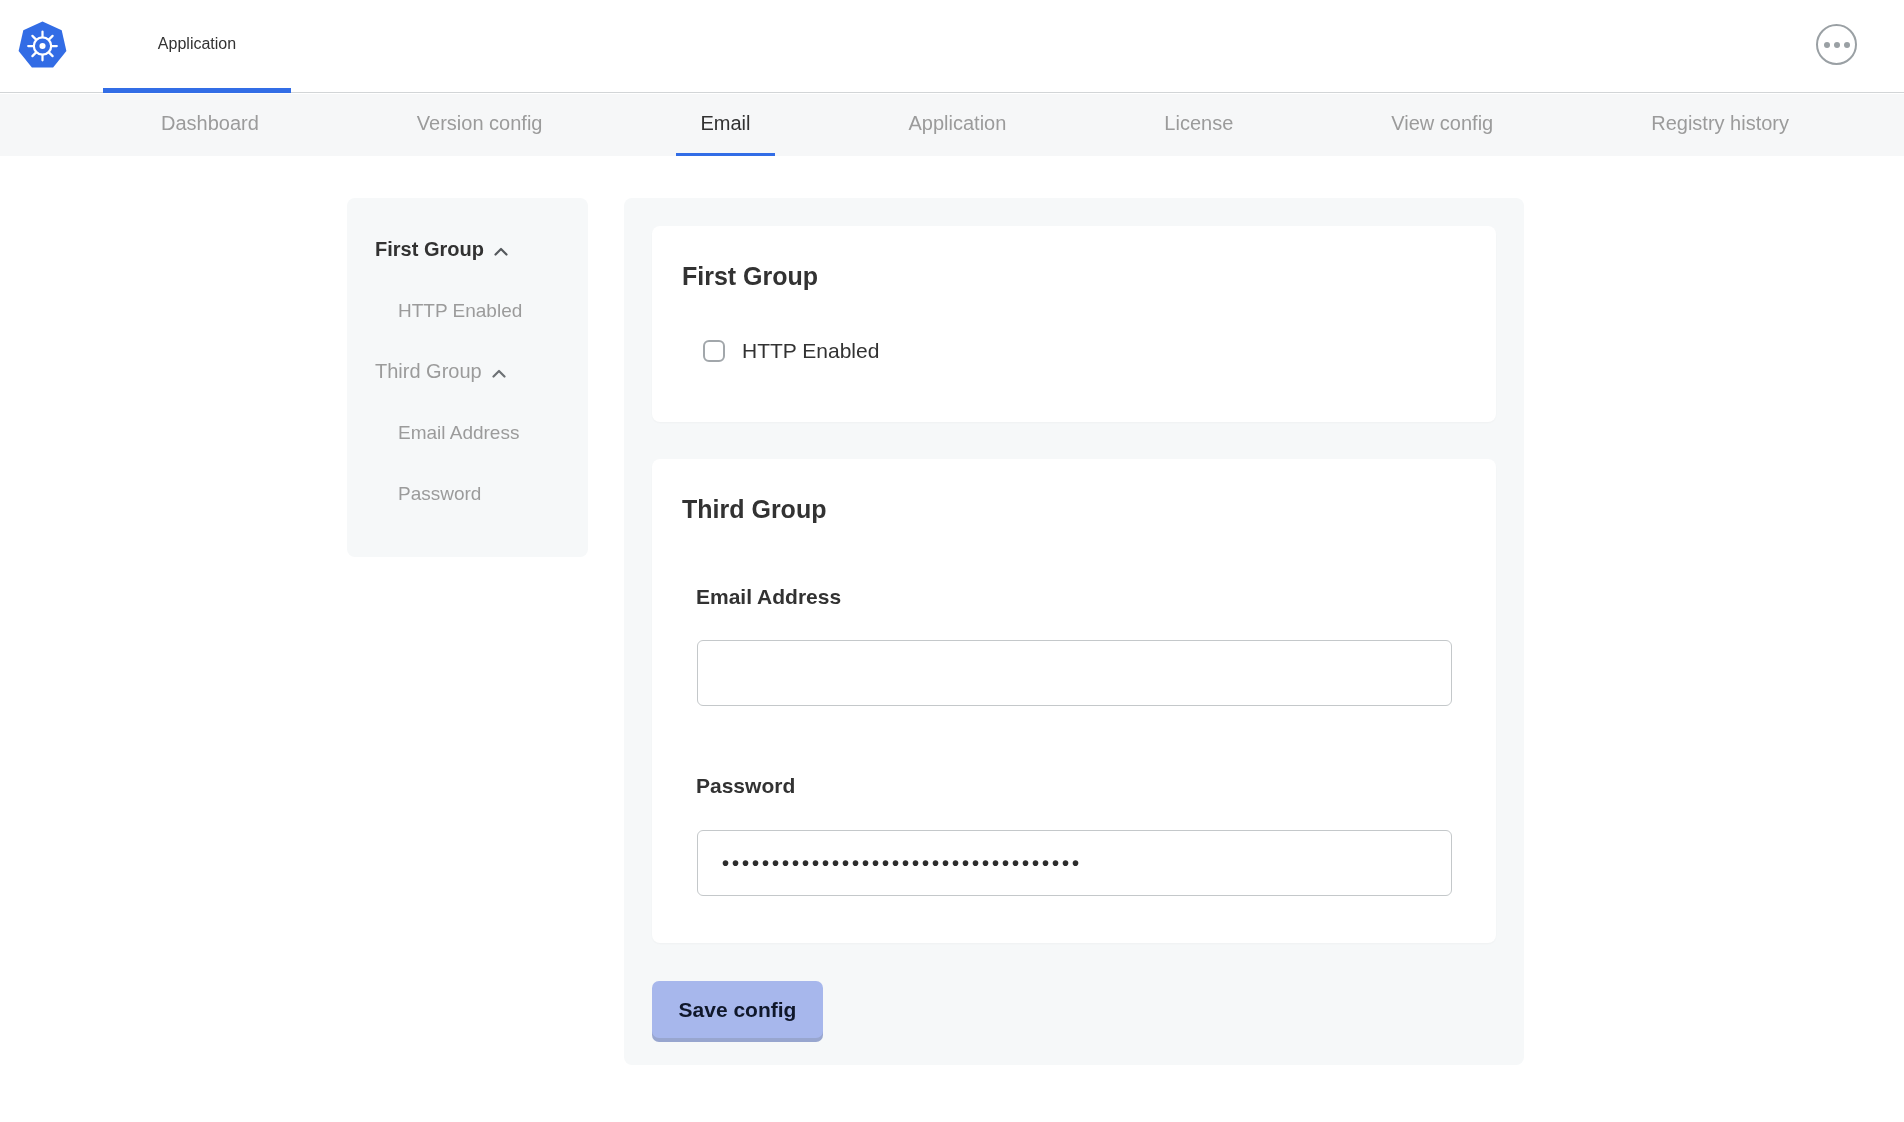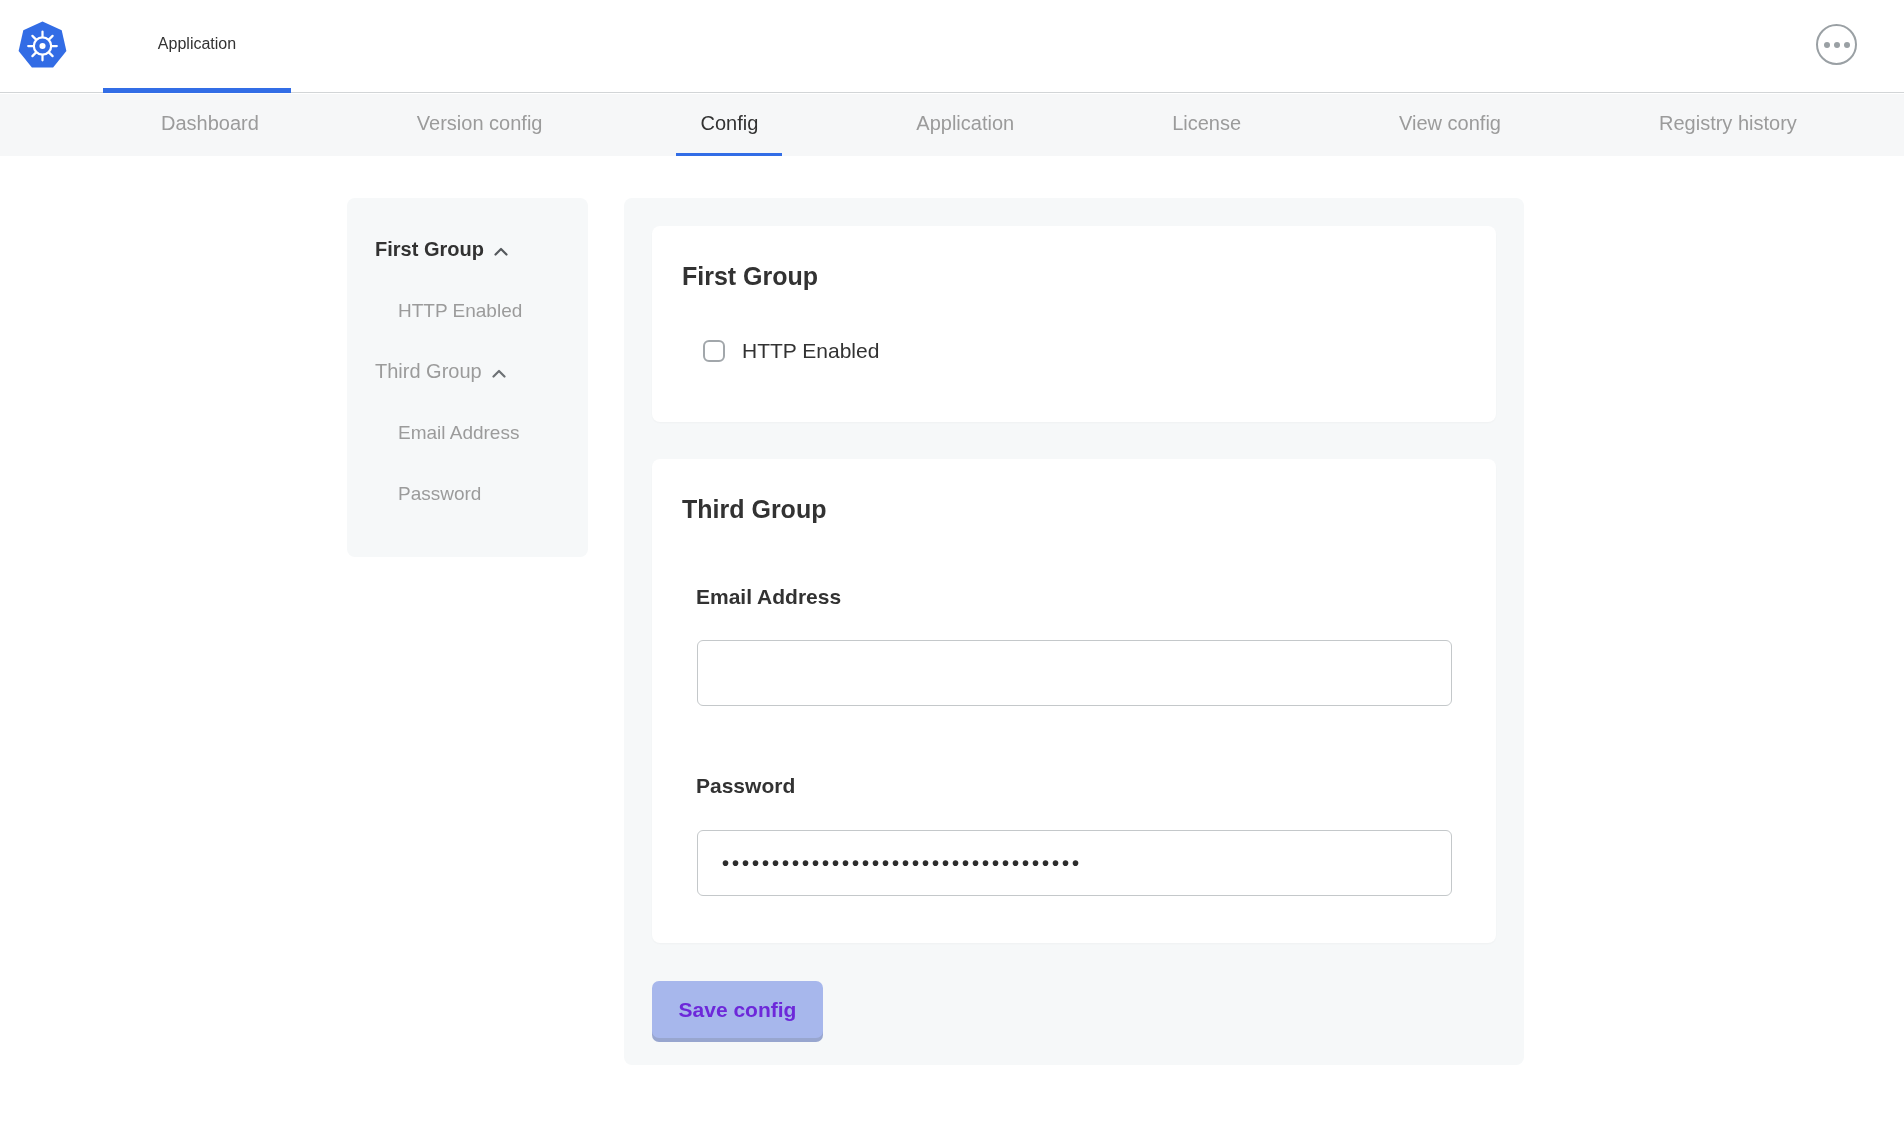--- a/index.html
+++ b/index.html
@@ -89,21 +89,21 @@
     font-family:"Liberation Sans", sans-serif; font-size:20px; color:#323232;
     padding:0 24px; outline:none;
   }
   .input-email { top:181px; }
   .input-password { top:371px; letter-spacing:3px; font-weight:bold; color:#2d2d2d; }
 
   .save-btn {
     position:absolute; left:28px; top:783px; width:171px; height:57px;
     background:#a7b7ec; border:none; border-radius:7px;
     box-shadow:0 4px 0 #98a6cf;
-    color:#6d28d9; font-family:"Liberation Sans", sans-serif;
+    color:#0f172a; font-family:"Liberation Sans", sans-serif;
     font-size:21px; font-weight:bold; cursor:default;
   }
 </style>
 </head>
 <body>
 
 <div class="topbar">
   <div class="logo-wrap">
     <svg width="49" height="49" viewBox="0 0 48 48">
       <polygon points="24,0.5 42.8,9 47.4,29.3 34.4,45.6 13.6,45.6 0.6,29.3 5.2,9" fill="#326ce5"></polygon>
@@ -123,21 +123,21 @@
   <div class="menu-btn">
     <span class="menu-dot"></span>
     <span class="menu-dot"></span>
     <span class="menu-dot"></span>
   </div>
 </div>
 
 <div class="navbar">
   <div class="nav-tab">Dashboard</div>
   <div class="nav-tab">Version config</div>
-  <div class="nav-tab active">Config</div>
+  <div class="nav-tab active">Email</div>
   <div class="nav-tab">Application</div>
   <div class="nav-tab">License</div>
   <div class="nav-tab">View config</div>
   <div class="nav-tab">Registry history</div>
 </div>
 
 <div class="config-sidebar">
   <div class="side-item group-active">
     <span>First Group</span>
     <span class="chev">

